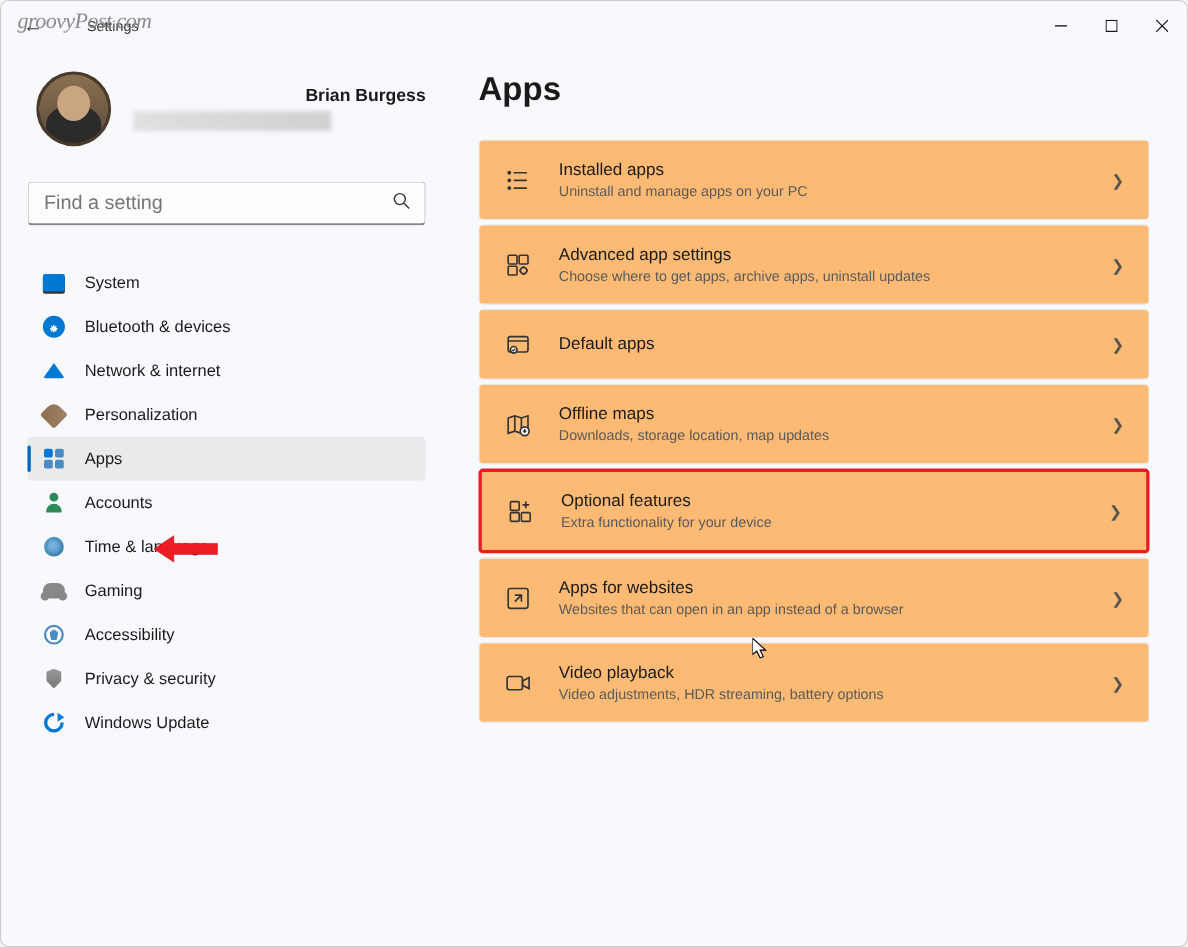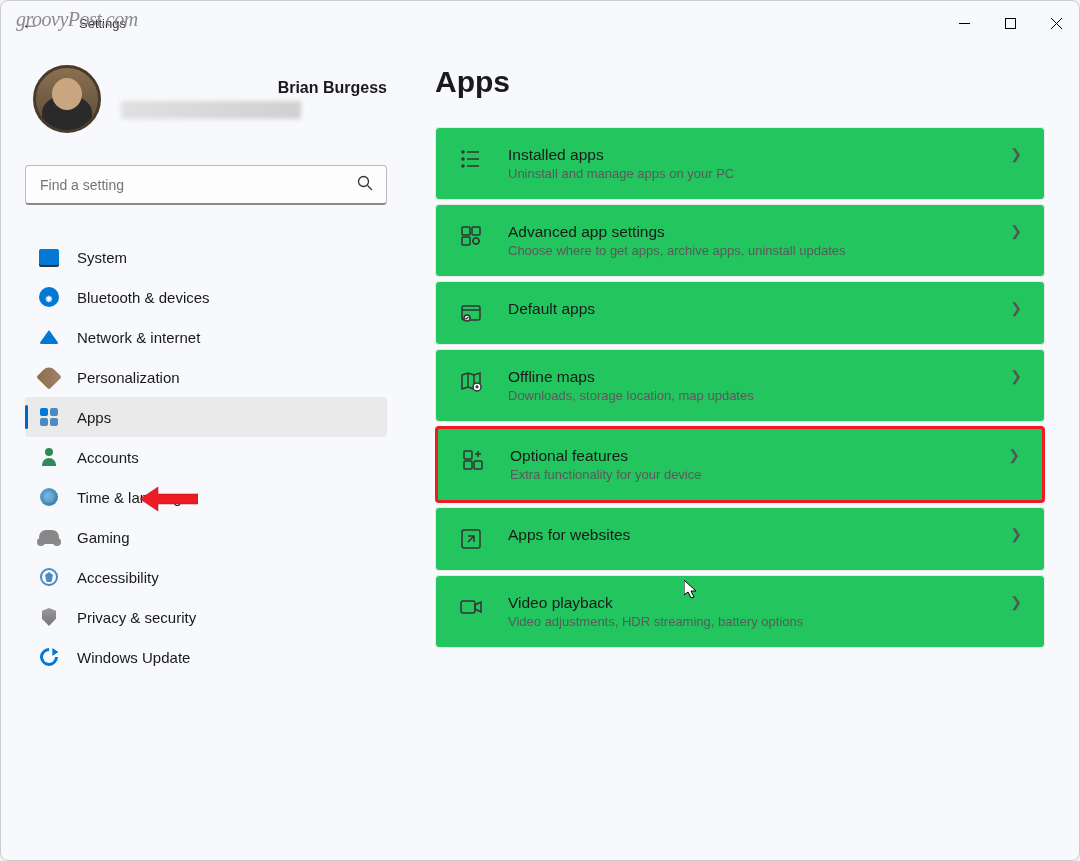--- a/index.html
+++ b/index.html
@@ -15,31 +15,31 @@
 .content { display: flex; height: calc(100% - 44px); }
 .sidebar { width: 398px; padding: 20px 12px 0 24px; overflow-y: auto; }
 .profile { display: flex; align-items: center; gap: 20px; margin-bottom: 32px; padding-left: 8px; }
 .avatar { width: 68px; height: 68px; border-radius: 50%; background: linear-gradient(180deg, #8a7050 0%, #5a4a3a 100%); border: 3px solid #4a3a2a; position: relative; overflow: hidden; }
 .avatar::after { content: ''; position: absolute; bottom: 0; left: 50%; transform: translateX(-50%); width: 50px; height: 35px; background: #2a2a2a; border-radius: 50% 50% 0 0; }
 .avatar::before { content: ''; position: absolute; top: 10px; left: 50%; transform: translateX(-50%); width: 30px; height: 32px; background: #c9a680; border-radius: 50%; z-index: 2; }
 .profile-info { flex: 1; }
 .profile-name { font-size: 16px; font-weight: 600; color: #1a1a1a; margin-bottom: 4px; text-align: right; }
 .profile-sub { width: 180px; height: 18px; background: linear-gradient(90deg, #e0e0e0, #d0d0d0); filter: blur(2px); }
 .search { position: relative; margin-bottom: 32px; }
-.search input { width: 100%; height: 40px; padding: 0 16px 0 14px; font-size: 14px; border: 1px solid #bbb; border-bottom: 2px solid #888; border-radius: 4px; background: #fdfdfd; outline: none; }
+.search input { width: 100%; height: 40px; padding: 0 16px 0 14px; font-size: 18px; border: 1px solid #bbb; border-bottom: 2px solid #888; border-radius: 4px; background: #fdfdfd; outline: none; }
 .search-icon { position: absolute; right: 14px; top: 50%; transform: translateY(-50%); font-size: 16px; color: #333; }
 .nav { display: flex; flex-direction: column; }
 .nav-item { display: flex; align-items: center; gap: 18px; padding: 10px 14px; border-radius: 4px; cursor: pointer; font-size: 15px; color: #1a1a1a; position: relative; }
 .nav-item.active { background: #eaeaea; }
 .nav-item.active::before { content: ''; position: absolute; left: 0; top: 8px; bottom: 8px; width: 3px; background: #0067c0; border-radius: 2px; }
 .nav-icon { width: 20px; height: 20px; display: flex; align-items: center; justify-content: center; }
 .main { flex: 1; padding: 20px 28px 0 36px; overflow-y: auto; }
 .page-title { font-size: 30px; font-weight: 600; color: #1a1a1a; margin-bottom: 28px; }
 .cards { display: flex; flex-direction: column; gap: 4px; padding-right: 6px; }
-.card { display: flex; padding: 18px 22px; background: #22c55e; border: 1px solid #e8e8e8; border-radius: 4px; cursor: pointer; gap: 24px; }
+.card { display: flex; align-items: center; padding: 18px 22px; background: #fdba74; border: 1px solid #e8e8e8; border-radius: 4px; cursor: pointer; gap: 24px; }
 .card-icon { width: 26px; height: 26px; display: flex; align-items: center; justify-content: center; color: #333; }
 .card-body { flex: 1; }
 .card-title { font-size: 15.5px; color: #1a1a1a; }
 .card-desc { font-size: 13px; color: #5a5a5a; margin-top: 2px; }
 .chevron { font-size: 14px; color: #555; }
 .card.highlighted { border: 3px solid #ed1c24; border-radius: 4px; }
 .arrow-annotation { position: absolute; left: 140px; top: 485px; z-index: 50; }
 .cursor-annotation { position: absolute; left: 684px; top: 580px; z-index: 51; }
 .icon-system { width: 20px; height: 16px; background: #0078d4; border-radius: 2px; box-shadow: 0 2px 0 #333; }
 .icon-bluetooth { width: 20px; height: 20px; background: #0078d4; border-radius: 50%; display: flex; align-items: center; justify-content: center; color: white; font-size: 12px; font-weight: bold; }
@@ -279,20 +279,21 @@
 
         <div class="card">
           <span class="card-icon">
               <svg width="24" height="24" viewBox="0 0 24 24" fill="none" stroke="#333" stroke-width="1.5">
                 <rect x="3" y="3" width="18" height="18" rx="2"></rect>
                 <path d="M9 15l6-6M9 9h6v6"></path>
               </svg>
             </span>
           <div class="card-body">
             <div class="card-title">Apps for websites</div>
+            <div class="card-desc">Websites that can open in an app instead of a browser</div>
           </div>
           <span class="chevron">❯</span>
         </div>
 
         <div class="card">
           <span class="card-icon">
               <svg width="24" height="24" viewBox="0 0 24 24" fill="none" stroke="#333" stroke-width="1.5">
                 <rect x="2" y="6" width="14" height="12" rx="2"></rect>
                 <path d="M16 10l6-3v10l-6-3z"></path>
               </svg>

